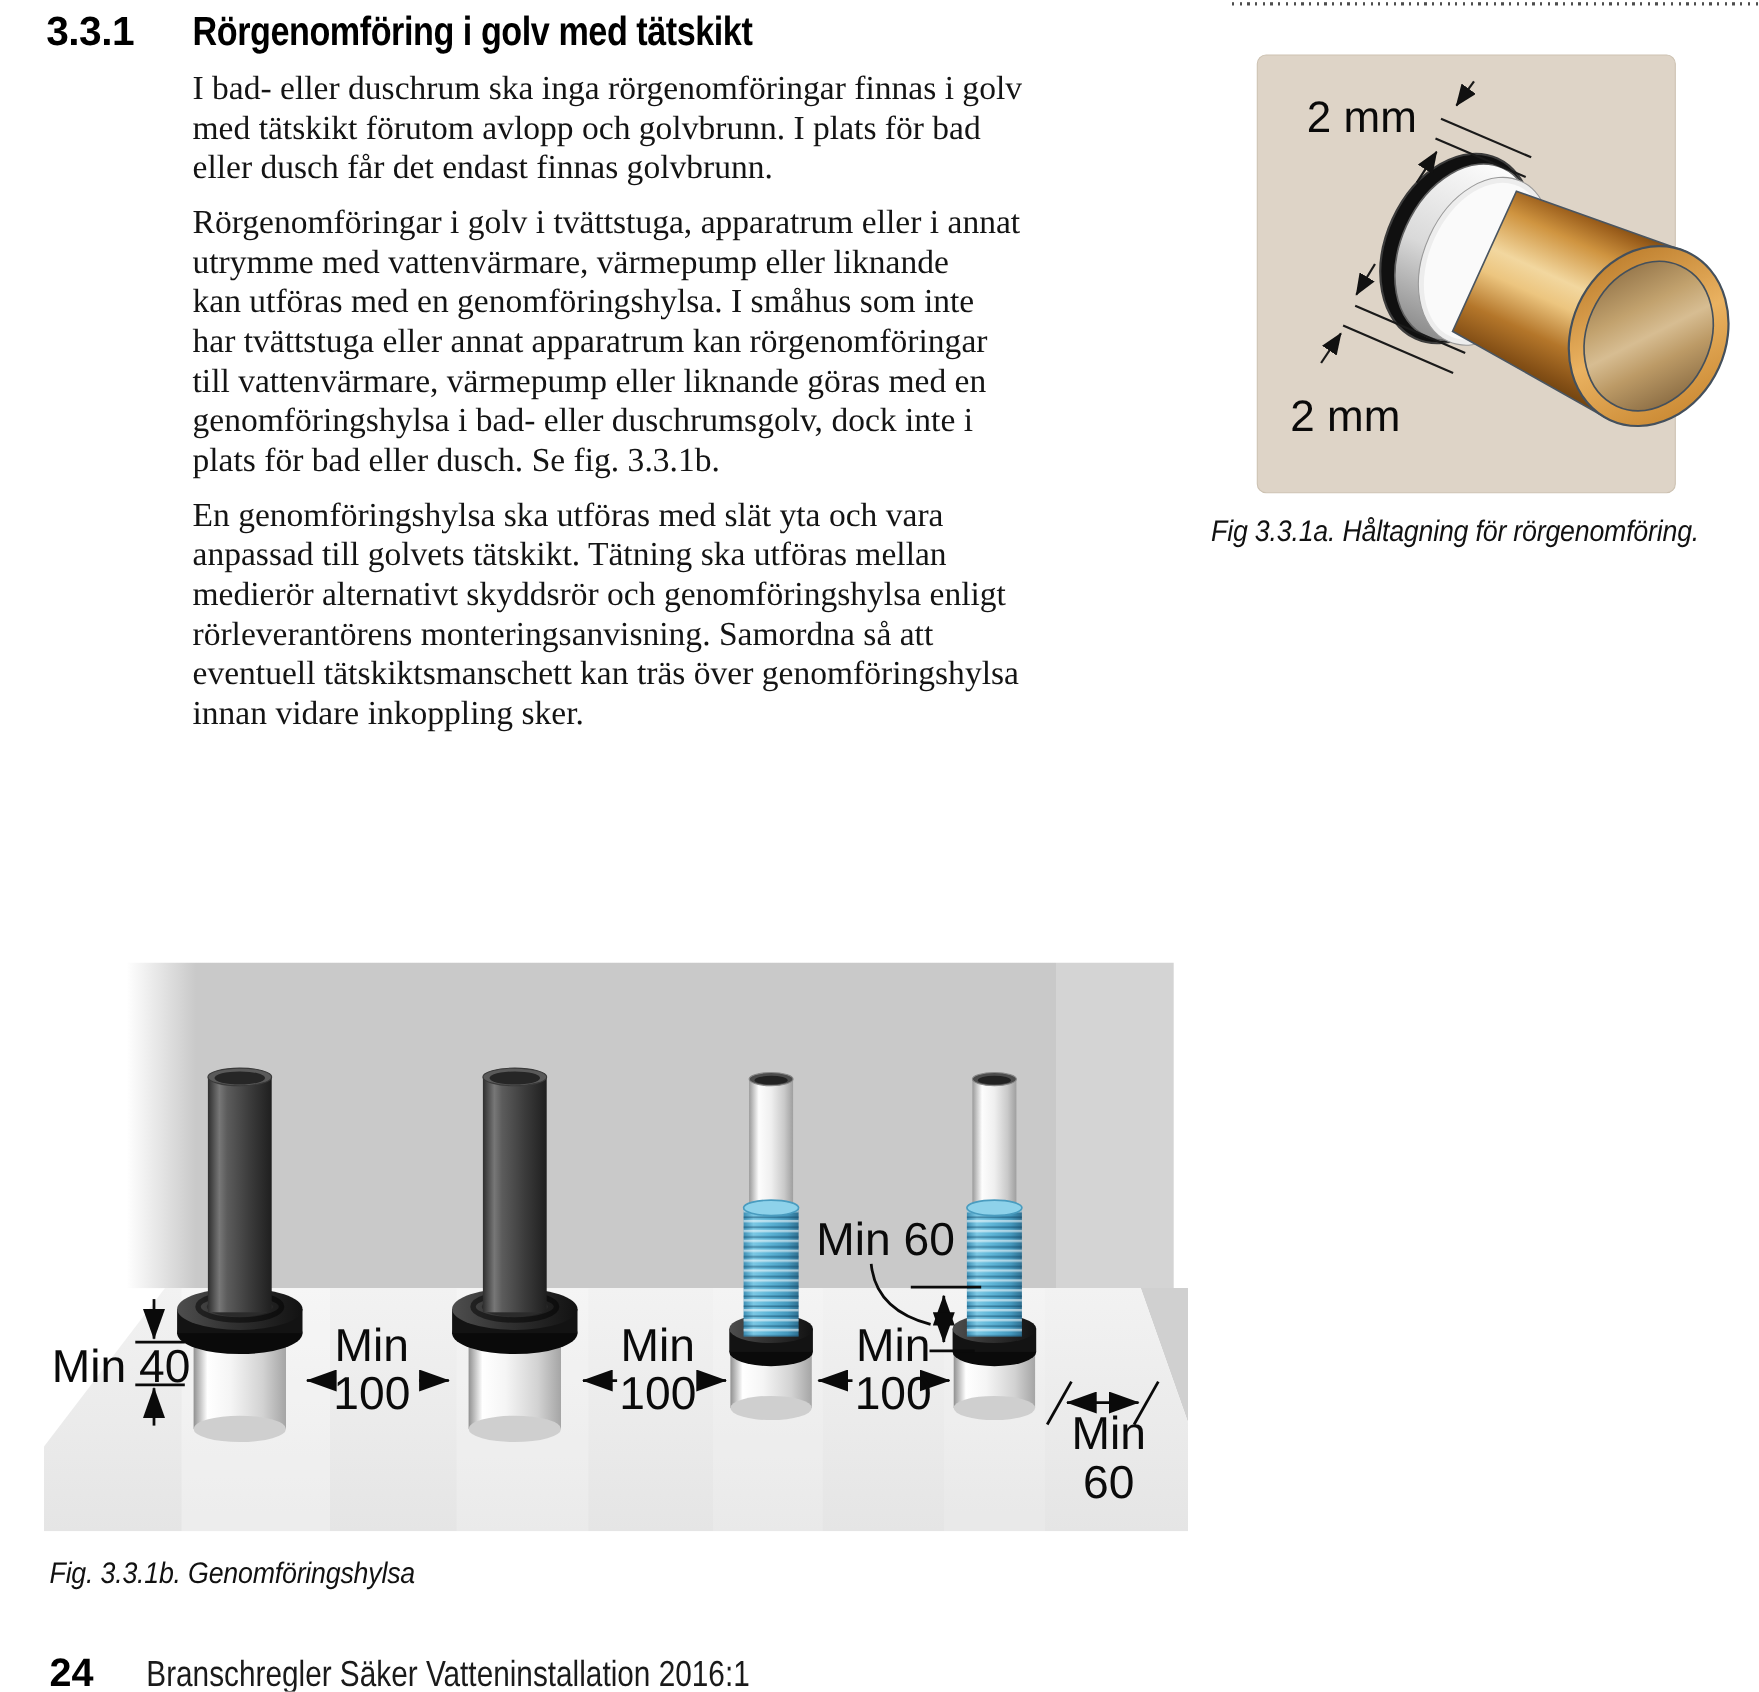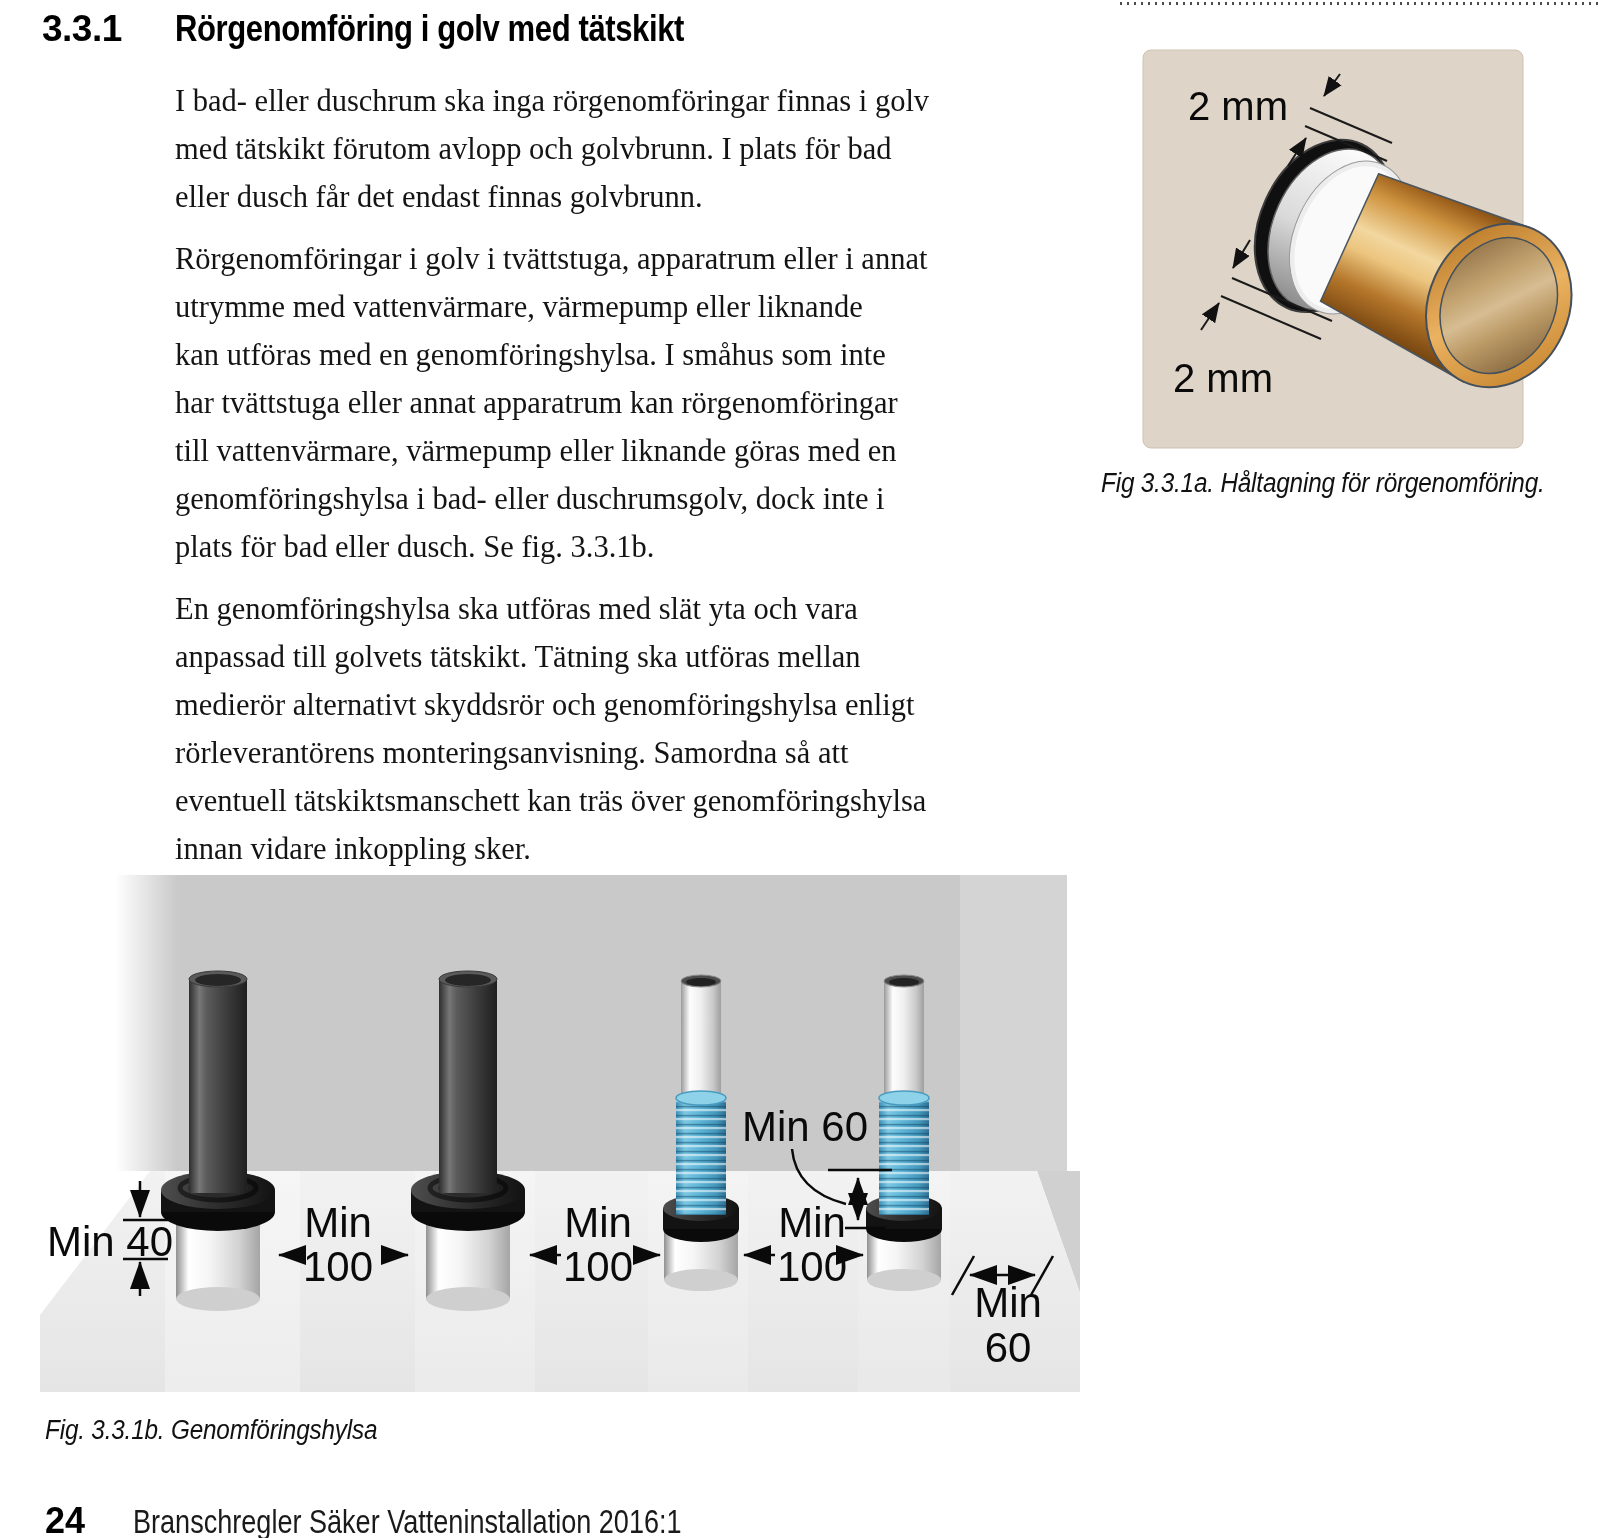--- a/index.html
+++ b/index.html
@@ -4,22 +4,22 @@
 <style>
   html,body{margin:0;padding:0;background:#fff;}
   .page{position:relative;width:1599px;height:1538px;background:#fff;overflow:hidden;
         font-family:"Liberation Sans",sans-serif;color:#111;}
   .dotted{position:absolute;left:1120px;right:0;top:2px;height:3px;
           background:repeating-linear-gradient(to right,#4d4d4d 0 2px,transparent 2px 7px);}
   .heading{position:absolute;left:42px;top:8px;white-space:nowrap;
            font-weight:bold;font-size:37px;line-height:42px;color:#000;letter-spacing:-0.5px;}
   .hnum{display:inline-block;width:133px;}
   .htitle{display:inline-block;transform:scaleX(0.84);transform-origin:left center;}
-  .body-col{position:absolute;left:175px;top:77px;width:940px;
-            font-family:"Liberation Serif",serif;font-size:30.5px;line-height:48px;color:#141414;}
+  .body-col{position:absolute;left:175px;top:62px;width:940px;
+            font-family:"Liberation Serif",serif;font-size:30.5px;line-height:36px;color:#141414;}
   .body-col p{margin:0 0 14px 0;white-space:pre-line;}
   .ital{}
   .caption{position:absolute;font-style:italic;font-size:27px;color:#111;white-space:nowrap;
            transform:scaleX(0.9);transform-origin:left top;letter-spacing:-0.2px;}
   .caption-a{left:1101px;top:468px;}
   .caption-b{left:45px;top:1415px;}
   .footer{position:absolute;left:45px;top:1500px;white-space:nowrap;}
   .page-num{font-weight:bold;font-size:36px;display:inline-block;width:88px;color:#000;}
   .doc-title{font-size:33px;display:inline-block;transform:scaleX(0.82);transform-origin:left center;color:#1a1a1a;}
   .figA{position:absolute;left:1100px;top:40px;}

